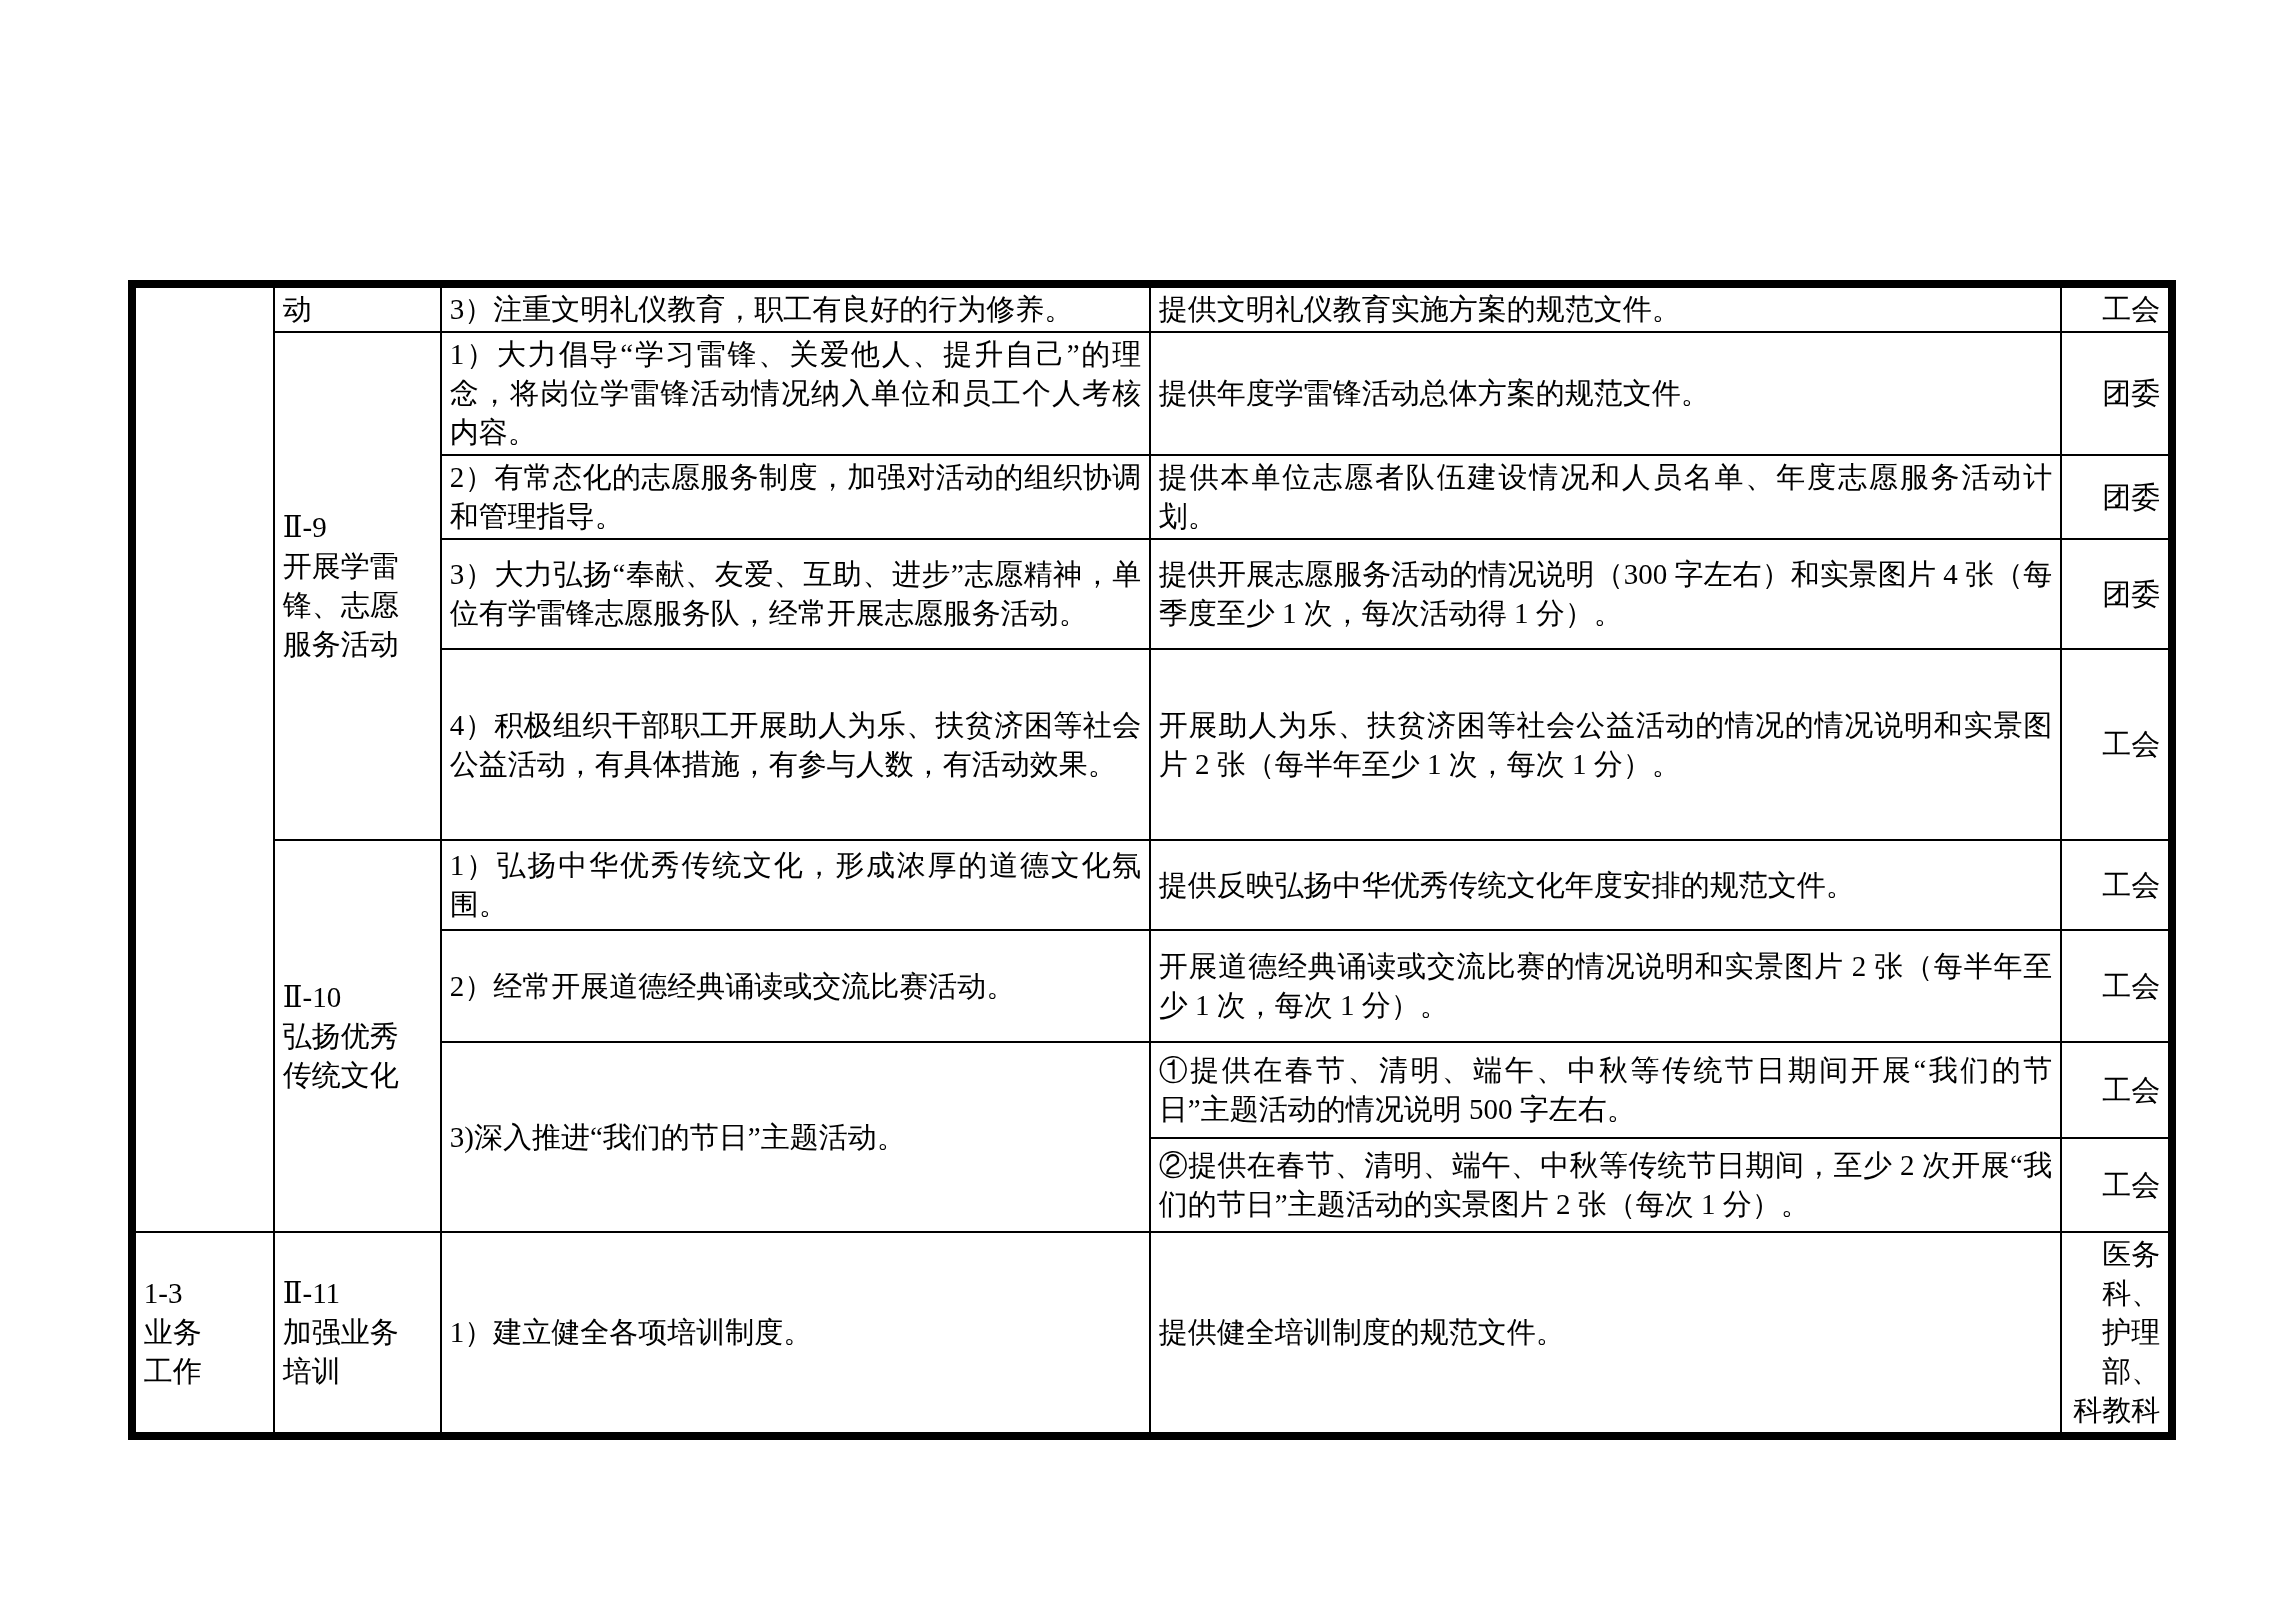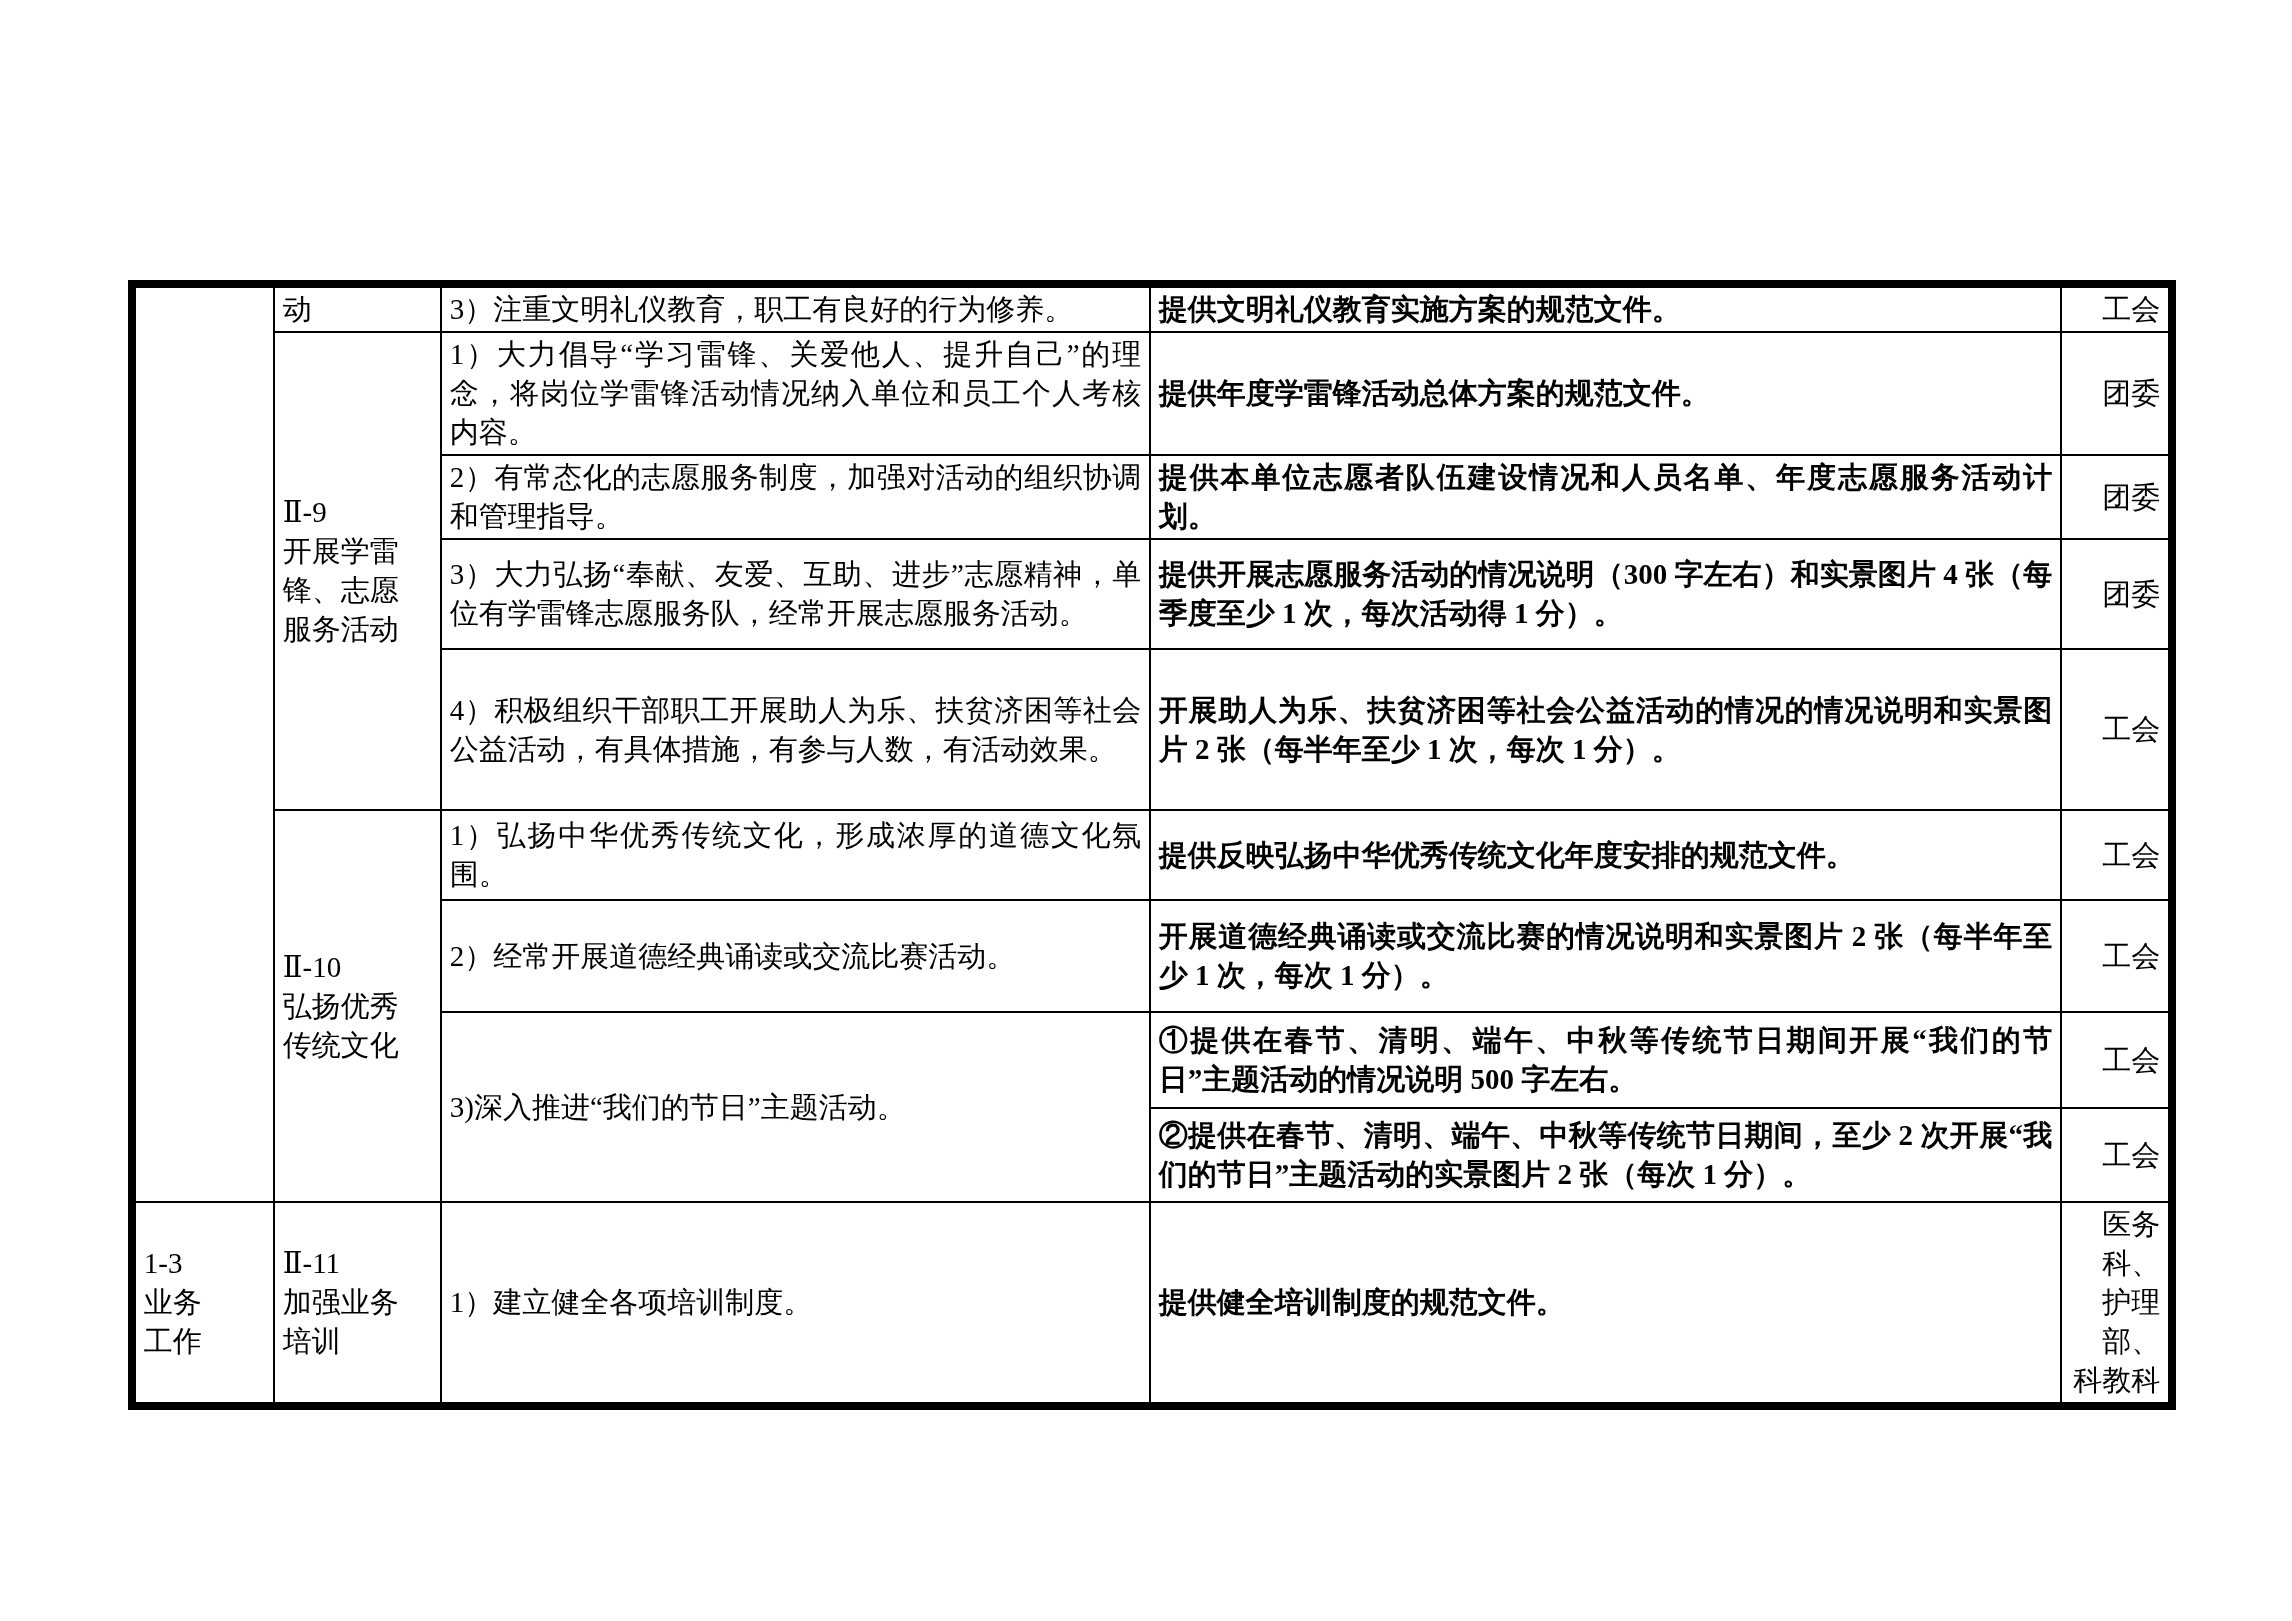--- a/index.html
+++ b/index.html
@@ -25,21 +25,21 @@
     line-height:39px;
     padding:2px 7.8px;
     overflow:hidden;
     word-break:normal;
   }
   
   tr.h-r1{height:45px}
   tr.h-r2{height:118px}
   tr.h-r3{height:82px}
   tr.h-r4{height:110px}
-  tr.h-r5{height:161px}
+  tr.h-r5{height:191px}
   tr.h-r6{height:90px}
   tr.h-r7{height:112px}
   tr.h-r8{height:96px}
   tr.h-r9{height:94px}
   tr.h-r10{height:131px}
   
   td.c-cat{
     padding-left:13.7px;padding-right:3.9px;
     line-height:45px;
     white-space:pre-line;
@@ -52,21 +52,21 @@
   }
   td.c-item .code{display:block;}
   td.c-item .name{display:block;white-space:pre-line;}
   td.c-frag{padding-left:12.7px;vertical-align:middle;}
   td.c-crit{
     text-align:justify;
     padding-left:8.8px;padding-right:6.9px;margin-left:41px;
   }
   td.c-evid{
     text-align:justify;
-    padding-left:10.8px;padding-right:8.8px;font-weight:bold;
+    padding-left:10.8px;padding-right:8.8px;
   }
   td.c-dept{
     text-align:right;
     padding:2px 2.9px;
   }
   td.c-dept-small{
     text-align:right;
     padding:2px 2.9px;
     font-size:22.5px;
     line-height:39px;

